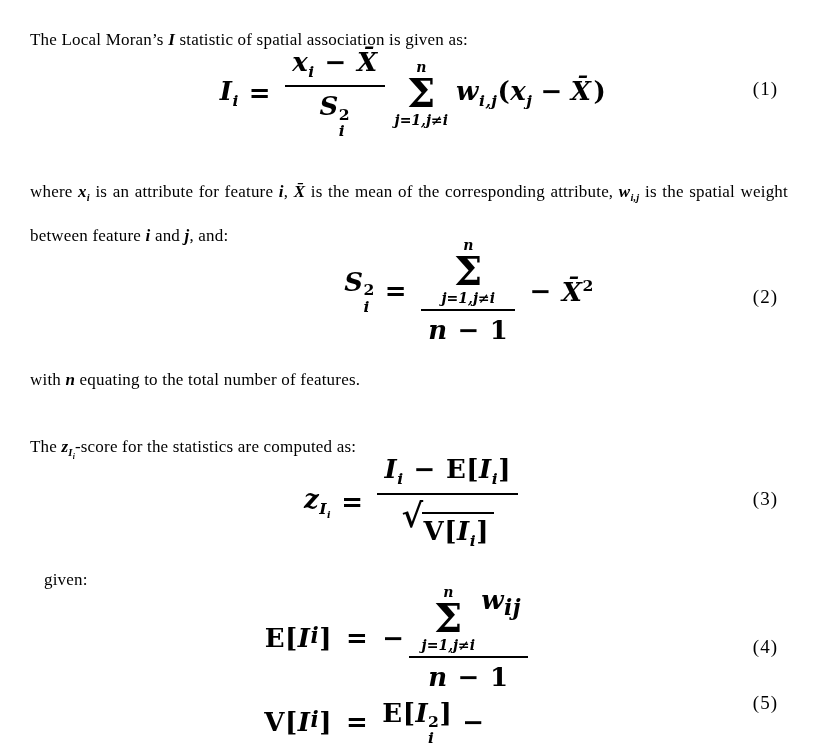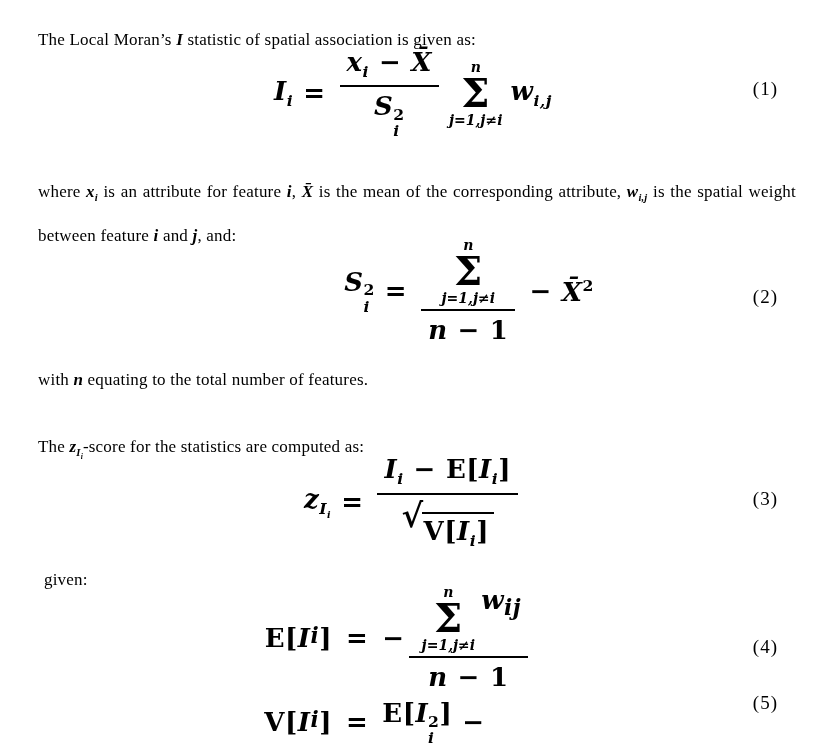--- a/index.html
+++ b/index.html
@@ -4,21 +4,21 @@
 <style>
   html,body{margin:0;padding:0}
   body{
     width:826px;height:755px;position:relative;overflow:hidden;
     background:#ffffff;color:#000000;
     font-family:"Liberation Serif","DejaVu Serif",serif;
   }
   .page{position:absolute;inset:0;background:#ffffff}
 
   
-  .para{position:absolute;left:38px;font-size:17px;letter-spacing:.2px;line-height:1.3;white-space:normal}
+  .para{position:absolute;left:30px;font-size:17px;letter-spacing:.2px;line-height:1.3;white-space:normal}
   .para.wide{width:758px;text-align:justify;line-height:38px}
   .mi{font-style:italic;font-weight:bold}
   .mr{font-style:normal;font-weight:bold}
   .para sub{font-size:62%}
   .para sub sub{font-size:72%}
 
   
   .eq{
     position:absolute;left:0;width:826px;
     display:flex;justify-content:center;align-items:center;
@@ -78,20 +78,21 @@
               <span class="mi">i</span>
             </span></span>
       </span>
     </span>
     <span class="sum">
       <span class="lim mi">n</span>
       <span class="sigma">Σ</span>
       <span class="lim mi">j=1,j≠i</span>
     </span>
     <span class="atom" style="margin-left:2px"><span class="mi">w</span><sub class="mi">i,j</sub></span>
+    <span class="atom"><span>(</span><span class="mi">x</span><sub class="mi">j</sub><span class="inop">−</span><span class="mi tight">X̄</span><span>)</span></span>
   </div>
   <span class="eqnum" style="top:78px">(1)</span>
 
   <p class="para wide" style="top:156px"><span>where </span><span class="mi"><span>x</span><sub>i</sub></span><span> is an attribute for feature </span><span class="mi">i</span><span>, </span><span class="mi">X̄</span><span> is the mean of the corresponding attribute, </span><span class="mi"><span>w</span><sub>i,j</sub></span><span> is the spatial weight between feature </span><span class="mi">i</span><span> and </span><span class="mi">j</span><span>, and:</span></p>
 
   <div class="eq" style="top:228px;height:126px;padding-left:56px">
     <span class="atom"><span class="mi">S</span><span class="supsub">
           <span class="mr">2</span>
           <span class="mi">i</span>
         </span></span>

